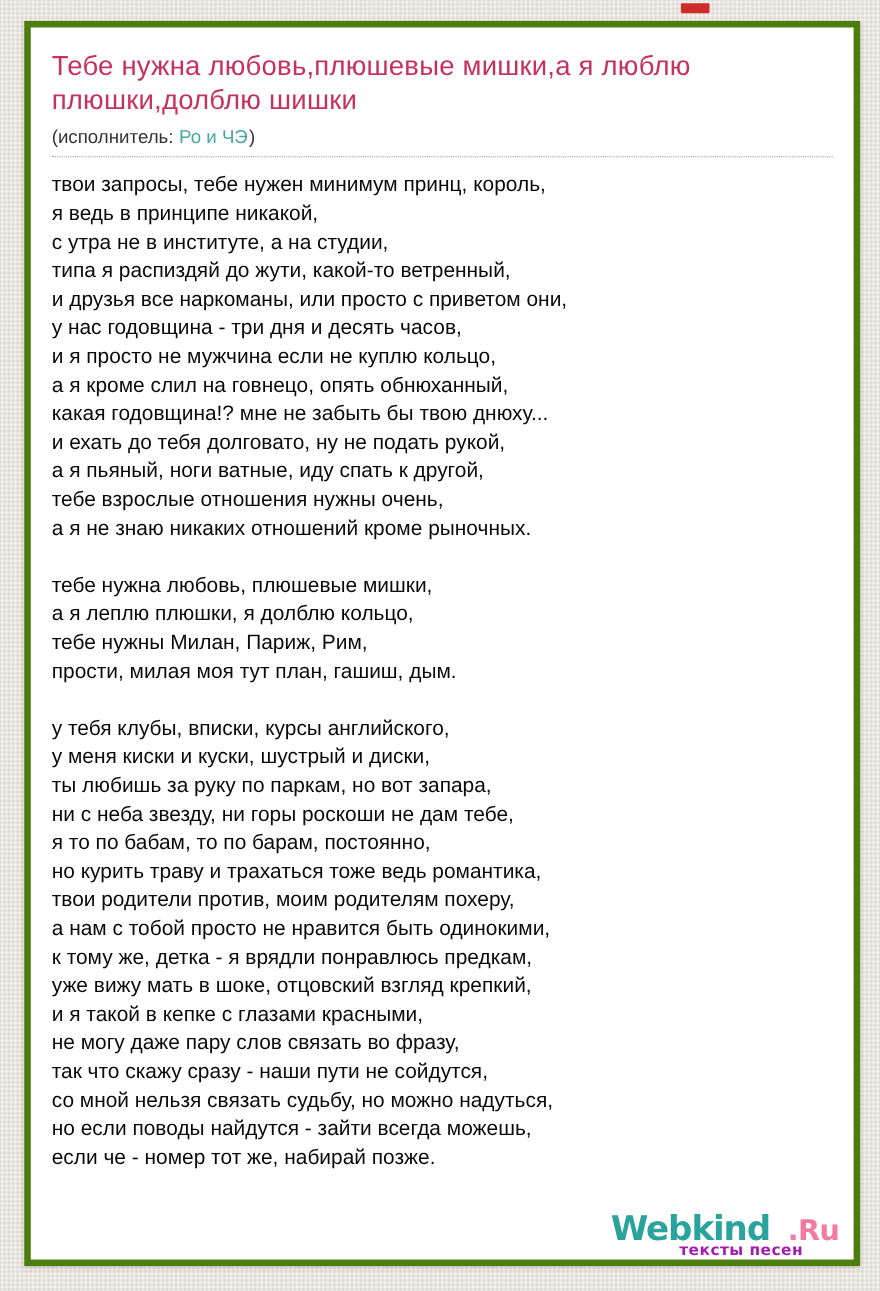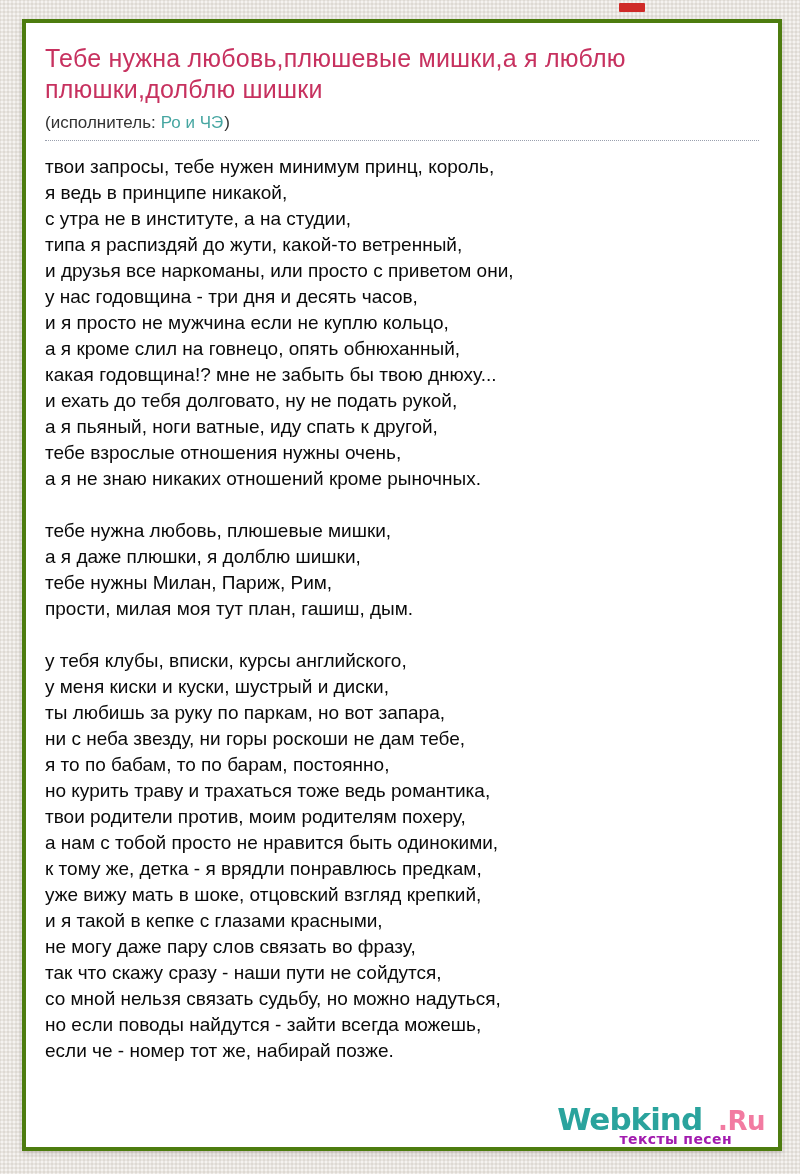--- a/index.html
+++ b/index.html
@@ -30,21 +30,21 @@
     border-radius: 1px;
   }
 
   .page {
     position: absolute;
     left: 22px;
     top: 19px;
     width: 760px;
     height: 1132px;
     background: #ffffff;
-    border: 4px solid #4d7c0f;
+    border: 6px solid #4d7c0f;
     box-shadow: 0 2px 5px rgba(90,80,70,0.25);
     box-sizing: border-box;
     padding: 20px 19px 0 19px;
   }
 
   .song-title {
     margin: 0;
     max-width: 716px;
     font-size: 25px;
     line-height: 31px;
@@ -130,21 +130,21 @@
       <div class="lyric-line">у нас годовщина - три дня и десять часов,</div>
       <div class="lyric-line">и я просто не мужчина если не куплю кольцо,</div>
       <div class="lyric-line">а я кроме слил на говнецо, опять обнюханный,</div>
       <div class="lyric-line">какая годовщина!? мне не забыть бы твою днюху...</div>
       <div class="lyric-line">и ехать до тебя долговато, ну не подать рукой,</div>
       <div class="lyric-line">а я пьяный, ноги ватные, иду спать к другой,</div>
       <div class="lyric-line">тебе взрослые отношения нужны очень,</div>
       <div class="lyric-line">а я не знаю никаких отношений кроме рыночных.</div>
       <div class="lyric-line"></div>
       <div class="lyric-line">тебе нужна любовь, плюшевые мишки,</div>
-      <div class="lyric-line">а я даже плюшки, я долблю шишки,</div>
+      <div class="lyric-line">а я леплю плюшки, я долблю кольцо,</div>
       <div class="lyric-line">тебе нужны Милан, Париж, Рим,</div>
       <div class="lyric-line">прости, милая моя тут план, гашиш, дым.</div>
       <div class="lyric-line"></div>
       <div class="lyric-line">у тебя клубы, вписки, курсы английского,</div>
       <div class="lyric-line">у меня киски и куски, шустрый и диски,</div>
       <div class="lyric-line">ты любишь за руку по паркам, но вот запара,</div>
       <div class="lyric-line">ни с неба звезду, ни горы роскоши не дам тебе,</div>
       <div class="lyric-line">я то по бабам, то по барам, постоянно,</div>
       <div class="lyric-line">но курить траву и трахаться тоже ведь романтика,</div>
       <div class="lyric-line">твои родители против, моим родителям похеру,</div>

